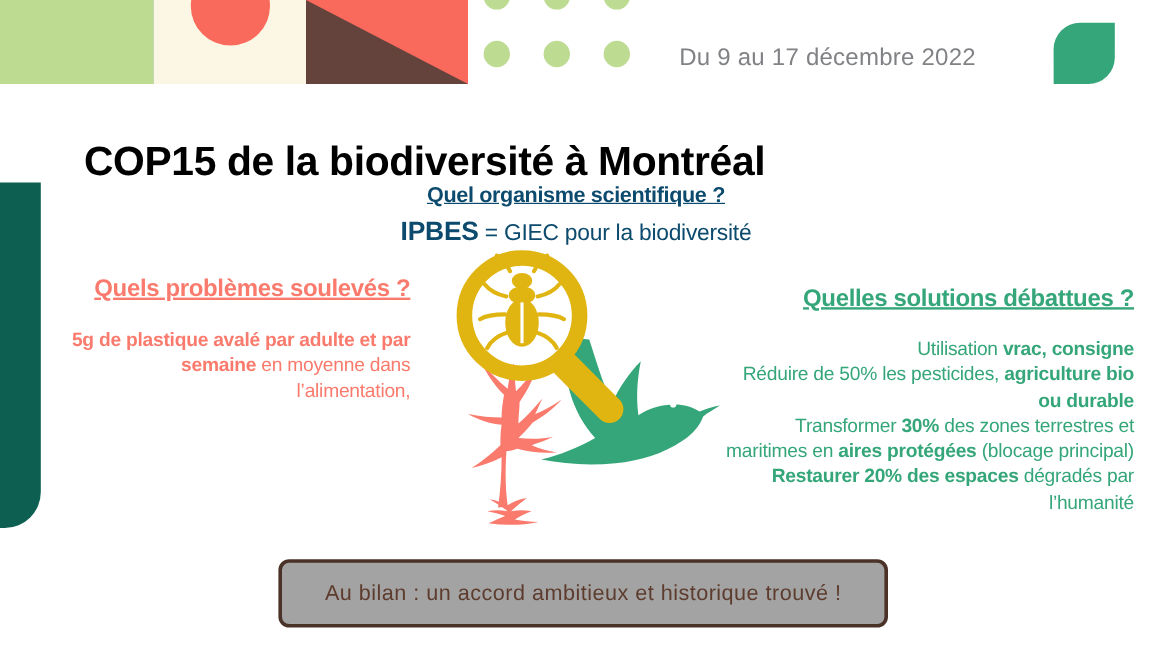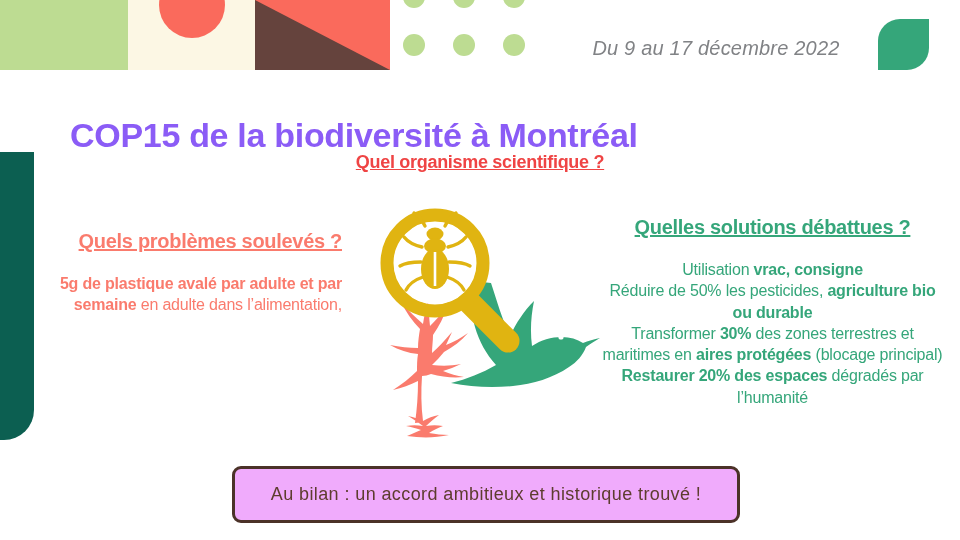--- a/index.html
+++ b/index.html
@@ -100,48 +100,47 @@
     background: #0c5f51;
     border-radius: 0 0 30px 0;
   }
 
   
   .date-line {
     position: absolute;
     top: 37px;
     left: 566px;
     width: 300px;
-    text-align: center;
-    font-style: italic;
+    text-align: left;
     font-size: 20px;
     color: #808285;
     letter-spacing: 0.2px;
     white-space: nowrap;
   }
 
   
   .main-title {
     position: absolute;
     top: 93px;
     left: 70px;
     font-size: 34px;
     font-weight: bold;
-    color: #8b5cf6;
+    color: #000000;
     letter-spacing: -0.3px;
     white-space: nowrap;
   }
 
   
   .organism-block {
     position: absolute;
     top: 152px;
     left: 280px;
     width: 400px;
     text-align: center;
-    color: #ef4444;
+    color: #0c4a6e;
   }
   .organism-heading {
     font-size: 18px;
     font-weight: bold;
     text-decoration: underline;
     letter-spacing: -0.3px;
   }
   .organism-sub {
     margin-top: 7px;
     font-size: 19px;
@@ -169,24 +168,24 @@
     top: 230px;
     left: 55px;
     width: 287px;
     text-align: right;
     color: #fa7b6d;
   }
   .col-left .col-heading { color: #fa7b6d; }
 
   .col-right {
     position: absolute;
-    top: 216px;
+    top: 238px;
     left: 600px;
     width: 345px;
-    text-align: center;
+    text-align: right;
     color: #35a67a;
   }
   .col-right .col-heading { color: #35a67a; }
 
   
   .illustration {
     position: absolute;
     top: 207px;
     left: 352px;
     width: 250px;
@@ -195,21 +194,21 @@
   .illustration svg { display: block; width: 100%; height: 100%; }
 
   
   .conclusion-box {
     position: absolute;
     left: 232px;
     top: 466px;
     width: 508px;
     height: 57px;
     box-sizing: border-box;
-    background: #f0abfc;
+    background: #a3a3a3;
     border: 3px solid #4b3228;
     border-radius: 9px;
     display: flex;
     align-items: center;
     justify-content: center;
   }
   .conclusion-text {
     font-size: 18px;
     color: #5d3c2e;
     letter-spacing: 0.4px;
@@ -248,27 +247,31 @@
   </div>
 
   <div class="teal-bar"></div>
 
   <div class="date-line">Du 9 au 17 décembre 2022</div>
 
   <h1 class="main-title">COP15 de la biodiversité à Montréal</h1>
 
   <div class="organism-block">
     <div class="organism-heading">Quel organisme scientifique ?</div>
+    <div class="organism-sub">
+      <b>IPBES</b>
+      <span>= GIEC pour la biodiversité</span>
+    </div>
   </div>
 
   <div class="col-left">
     <div class="col-heading">Quels problèmes soulevés ?</div>
     <div class="col-body">
       <div>
-        <b>5g de plastique avalé par adulte et par semaine</b><span> en adulte dans l’alimentation,</span>
+        <b>5g de plastique avalé par adulte et par semaine</b><span> en moyenne dans l’alimentation,</span>
       </div>
     </div>
   </div>
 
   <div class="col-right">
     <div class="col-heading">Quelles solutions débattues ?</div>
     <div class="col-body">
       <div>
         <span>Utilisation </span><b>vrac, consigne</b><span></span>
       </div>

